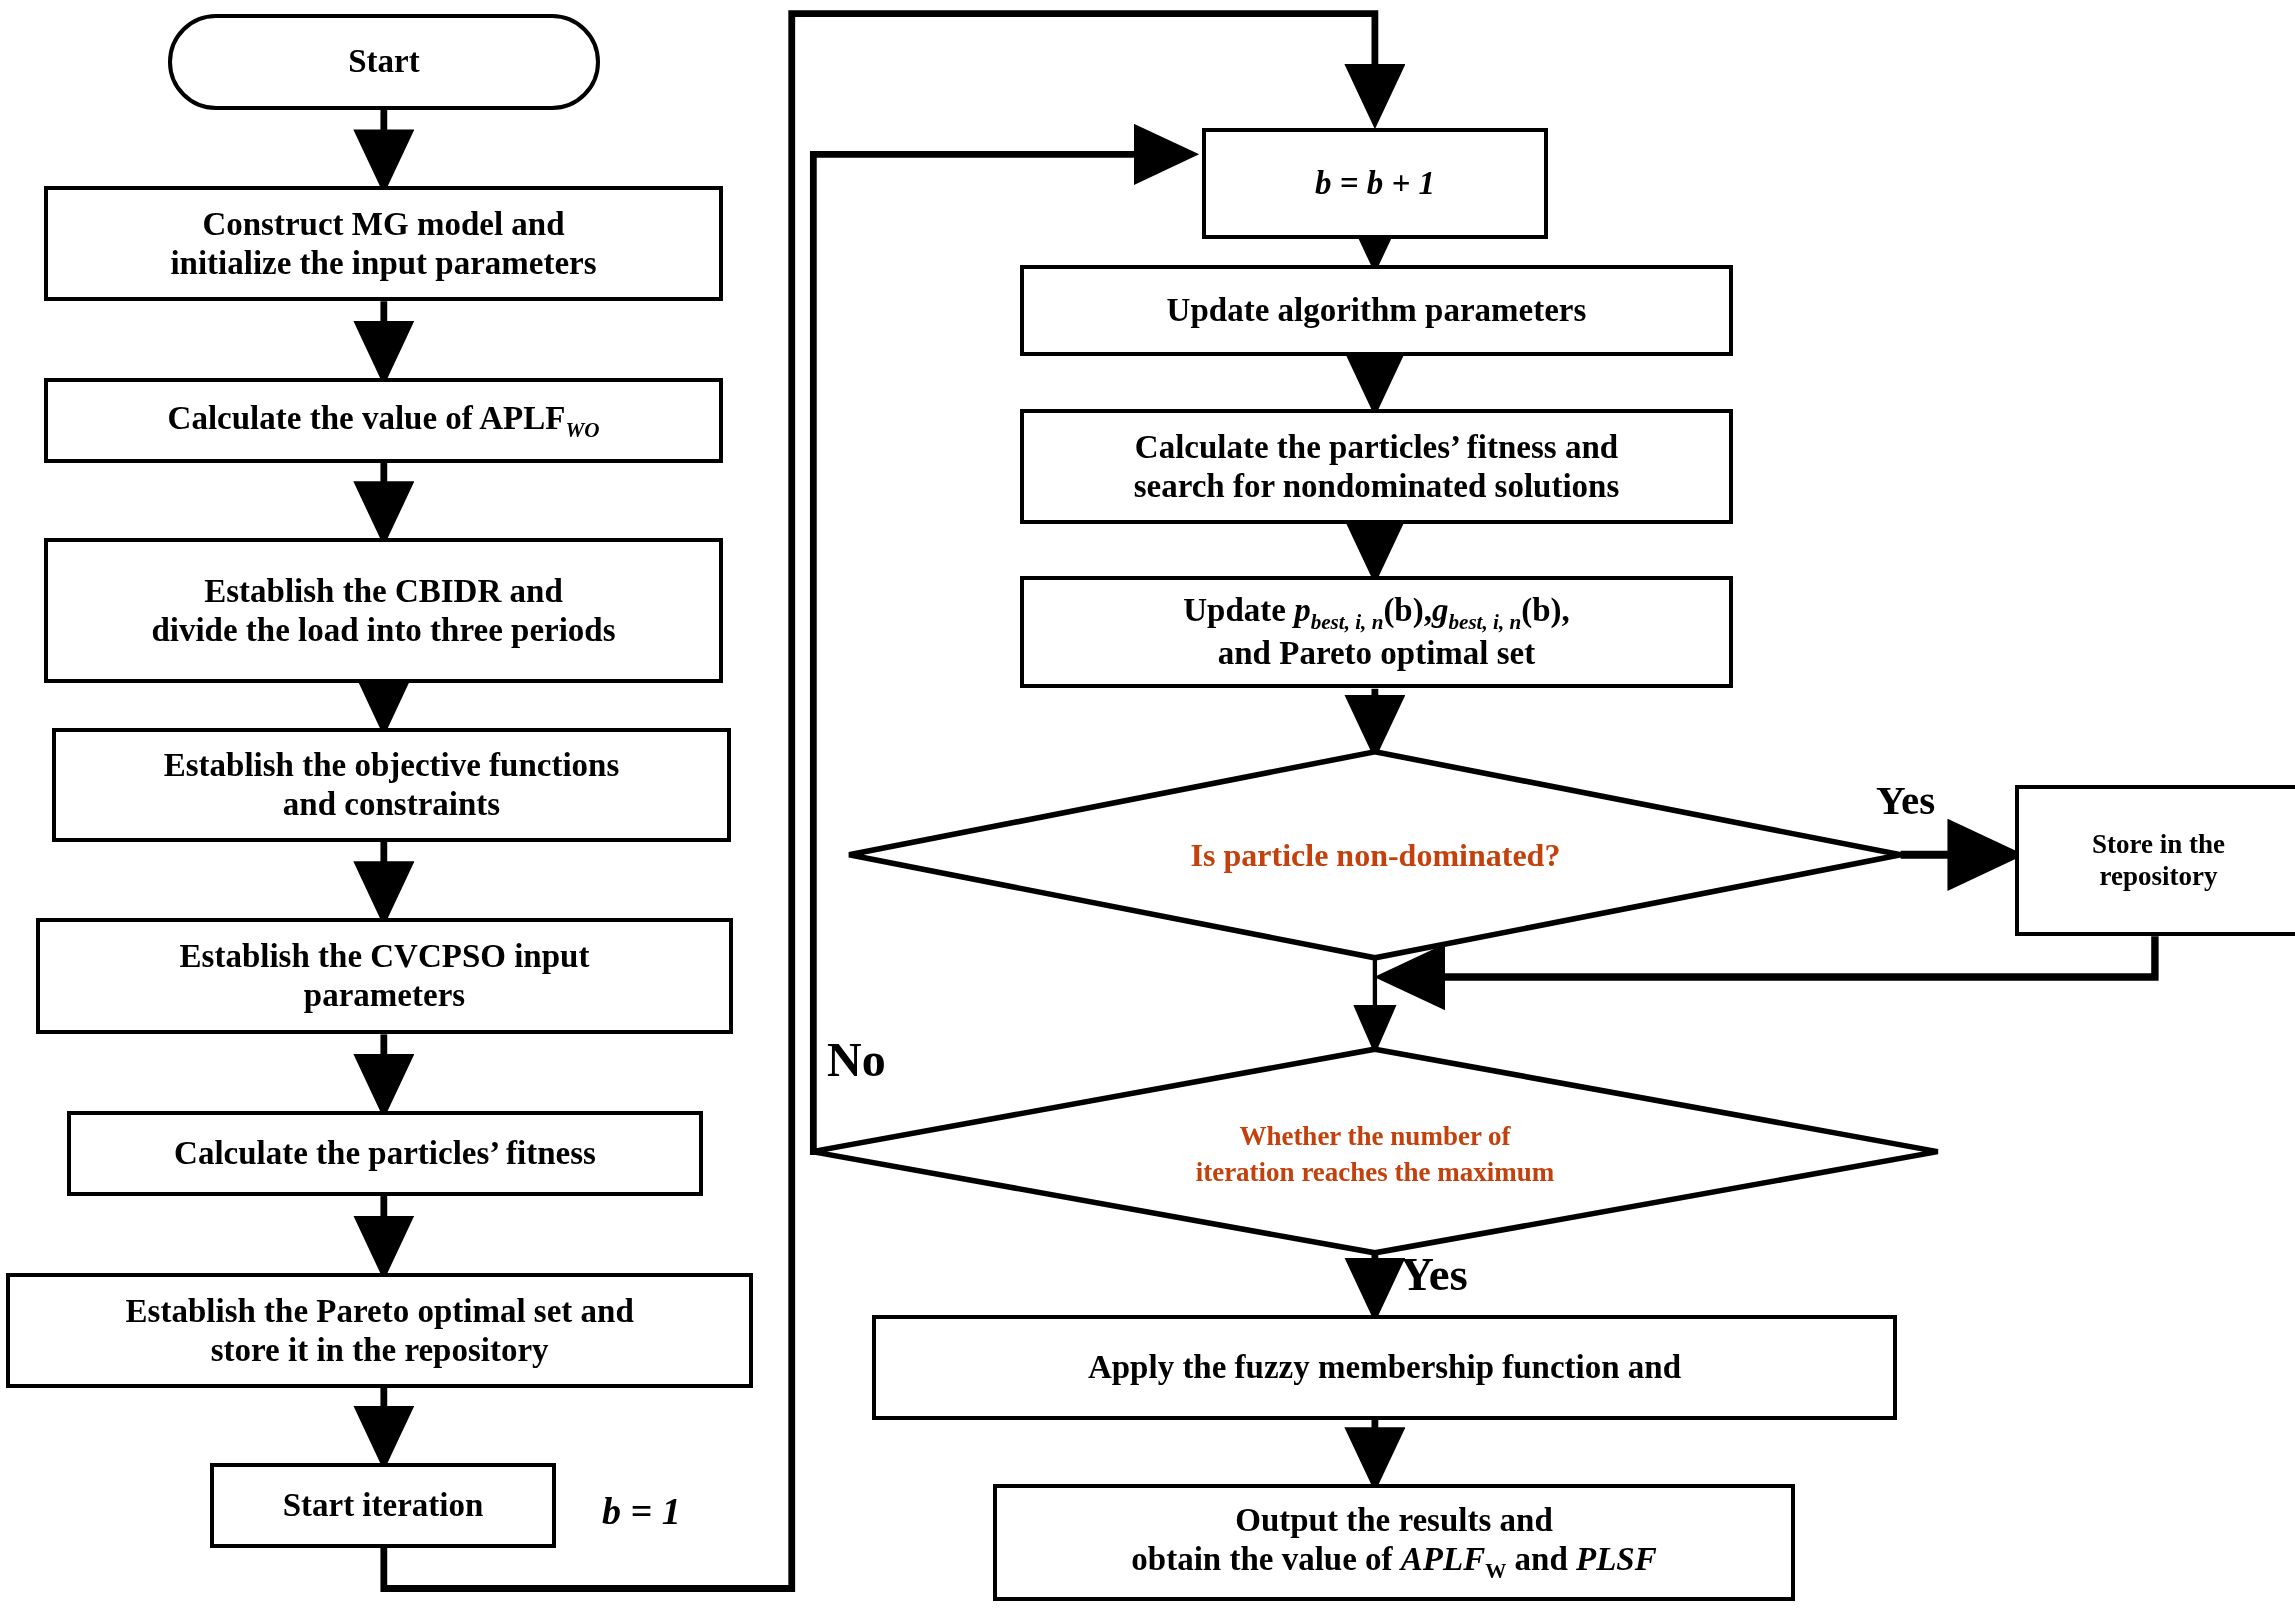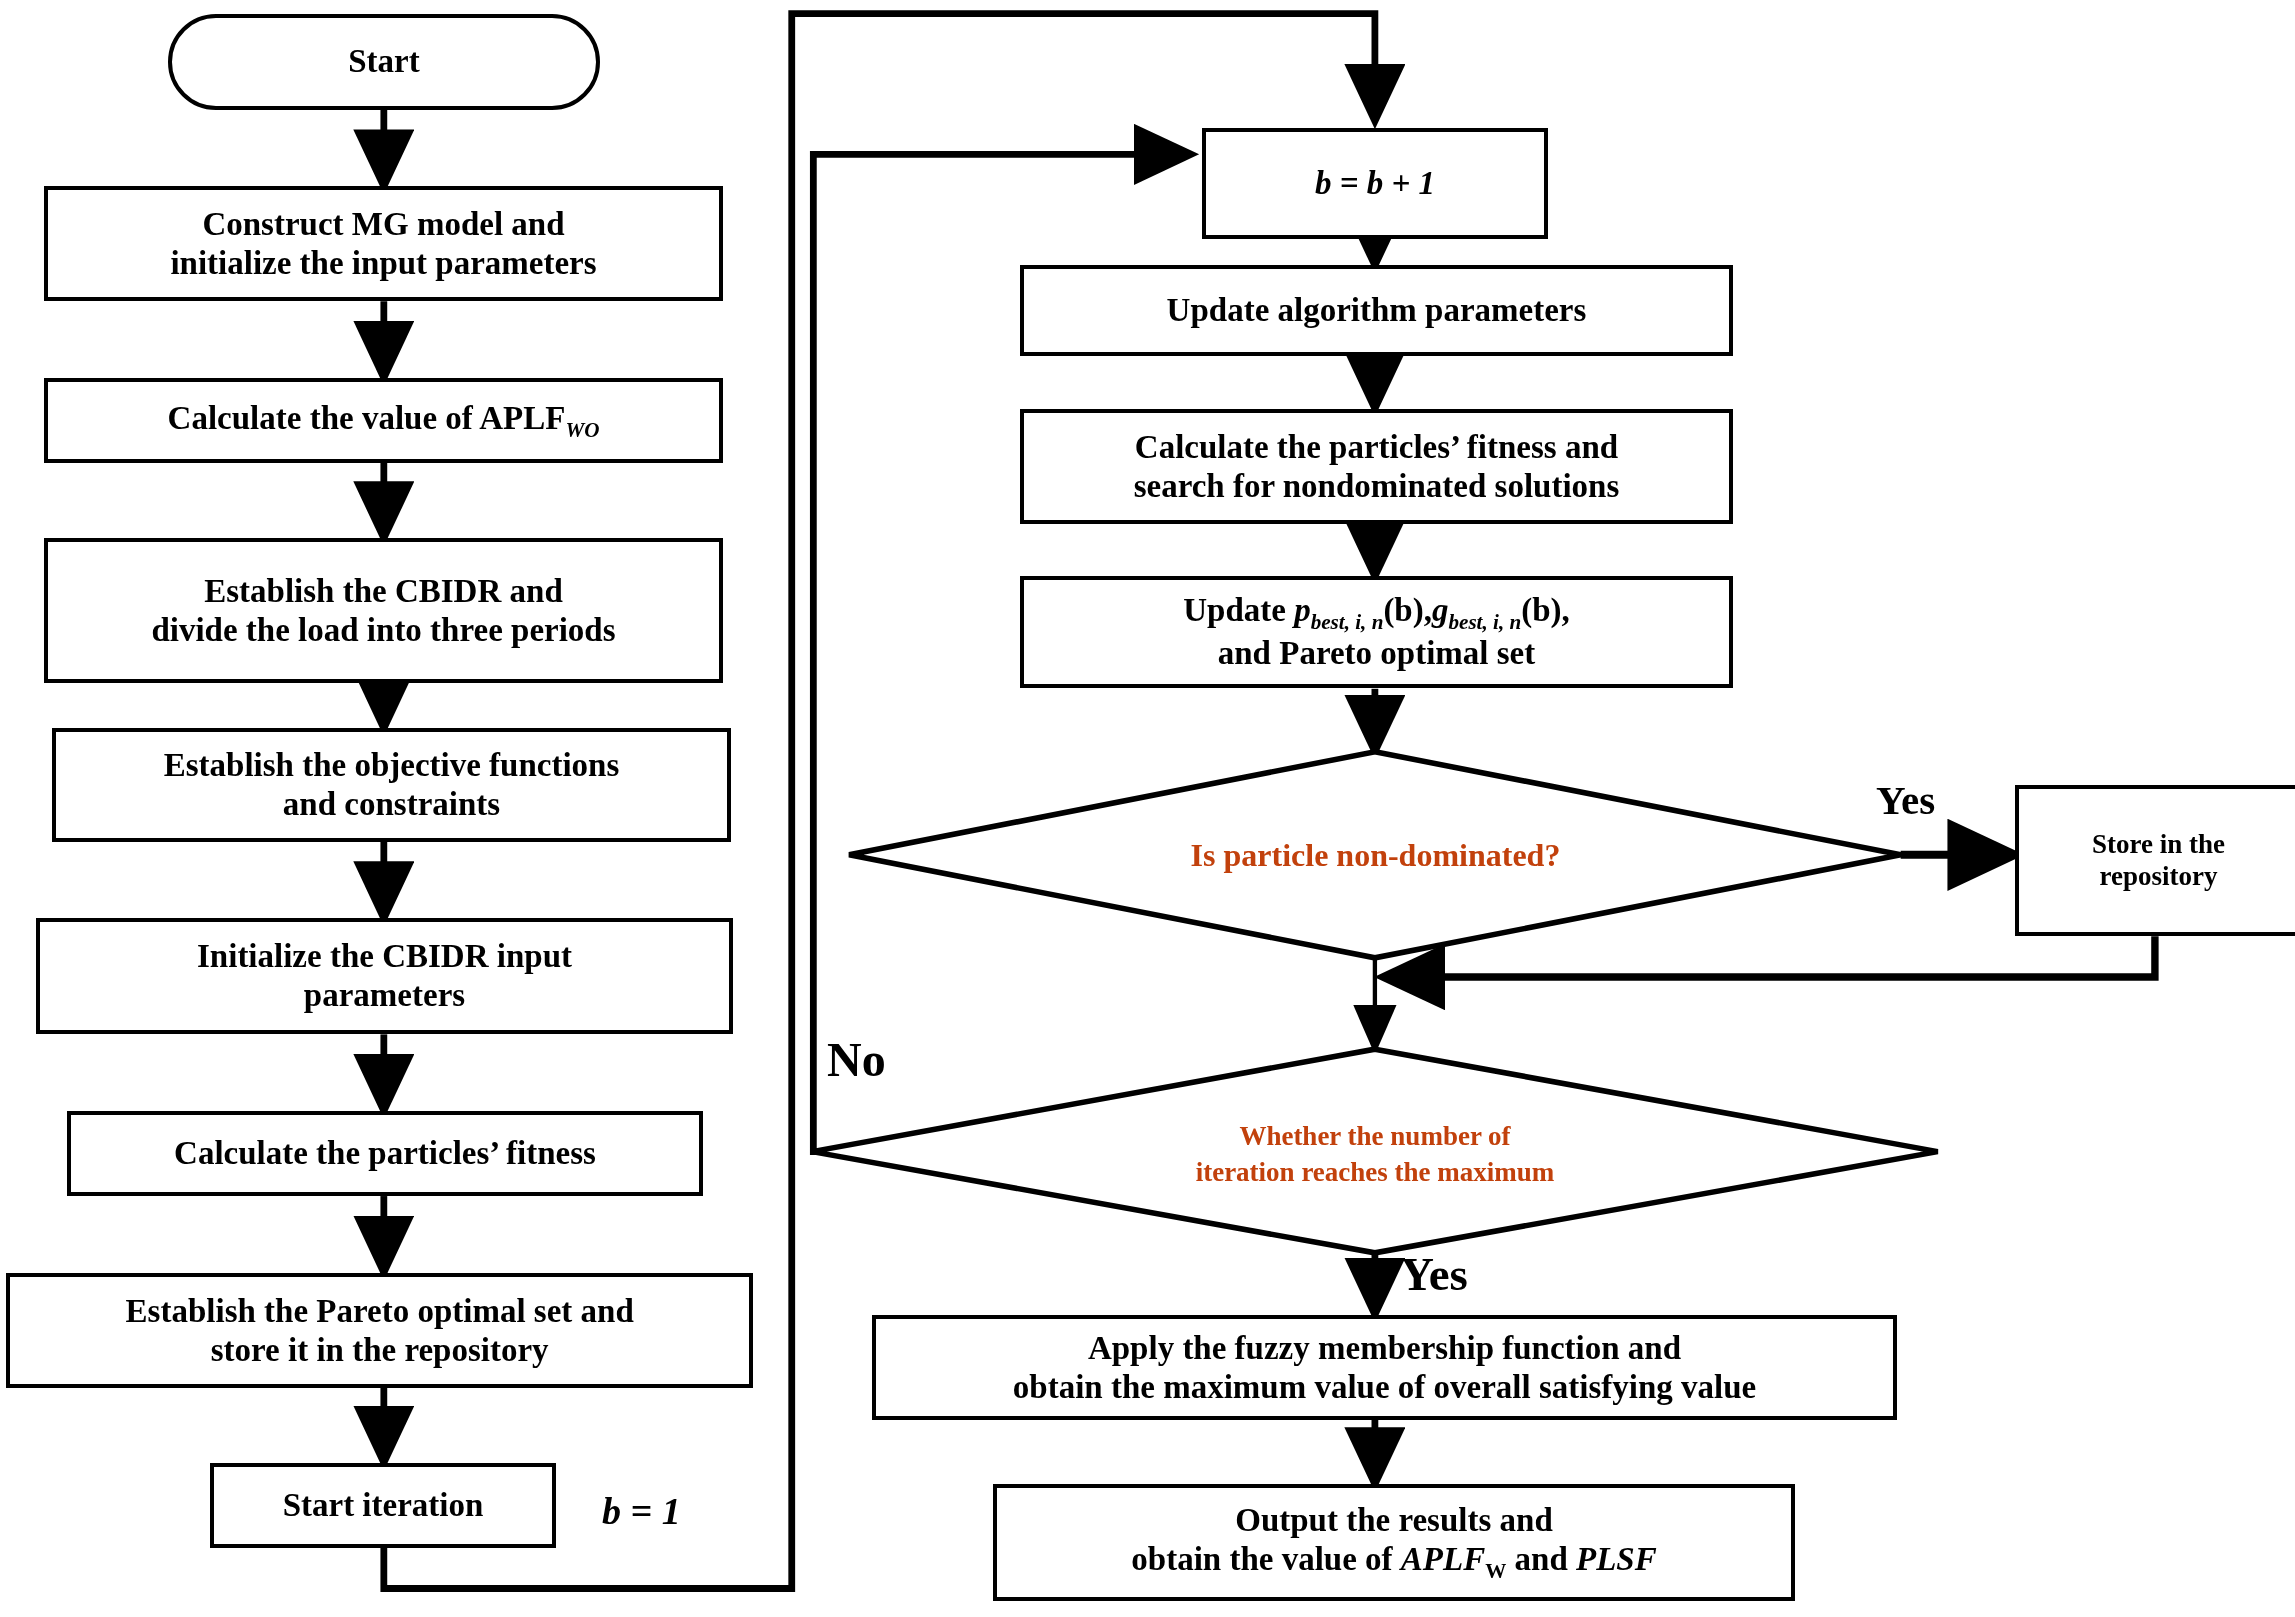--- a/index.html
+++ b/index.html
@@ -131,21 +131,21 @@
 
   <div class="node fs-lg" style="left:44px; top:538px; width:679px; height:145px;">
     <span class="node-text"><span>Establish the CBIDR and</span><br><span>divide the load into three periods</span></span>
   </div>
 
   <div class="node fs-lg" style="left:52px; top:728px; width:679px; height:114px;">
     <span class="node-text"><span>Establish the objective functions</span><br><span>and constraints</span></span>
   </div>
 
   <div class="node fs-lg" style="left:36px; top:918px; width:697px; height:116px;">
-    <span class="node-text"><span>Initialize the CBIDR input</span><br><span>parameters</span></span>
+    <span class="node-text"><span>Establish the CVCPSO input</span><br><span>parameters</span></span>
   </div>
 
   <div class="node fs-lg" style="left:67px; top:1111px; width:636px; height:85px;">
     <span class="node-text">Calculate the particles’ fitness</span>
   </div>
 
   <div class="node fs-lg" style="left:6.2px; top:1273px; width:747px; height:115px;">
     <span class="node-text"><span>Establish the Pareto optimal set and</span><br><span>store it in the repository</span></span>
   </div>
 
@@ -181,21 +181,21 @@
 
   <div class="diamond-label" style="left:1049px; top:1099px; width:652px; height:111px; font-size:27px;">
     <span class="node-text"><span>Whether the number of</span><br><span>iteration reaches the maximum</span></span>
   </div>
 
   <div class="edge-label" style="left:827px; top:1032px; font-size:48px;">No</div>
 
   <div class="edge-label" style="left:1400px; top:1247px; font-size:47px;">Yes</div>
 
   <div class="node fs-lg" style="left:872px; top:1315px; width:1025px; height:105px;">
-    <span class="node-text"><span>Apply the fuzzy membership function and</span><br><span>obtain the maximum value of overall satisfying value</span></span>
+    <span class="node-text"><span>Apply the fuzzy membership function and</span><br></span>
   </div>
 
   <div class="node fs-lg" style="left:993px; top:1484px; width:802px; height:117px;">
     <span class="node-text"><span>Output the results and</span><br><span>obtain the value of </span><span class="italic">APLF</span><span class="sub" style="font-style:normal">W</span><span> and </span><span class="italic">PLSF</span></span>
   </div>
 
 </div>
 
 
 </body></html>

